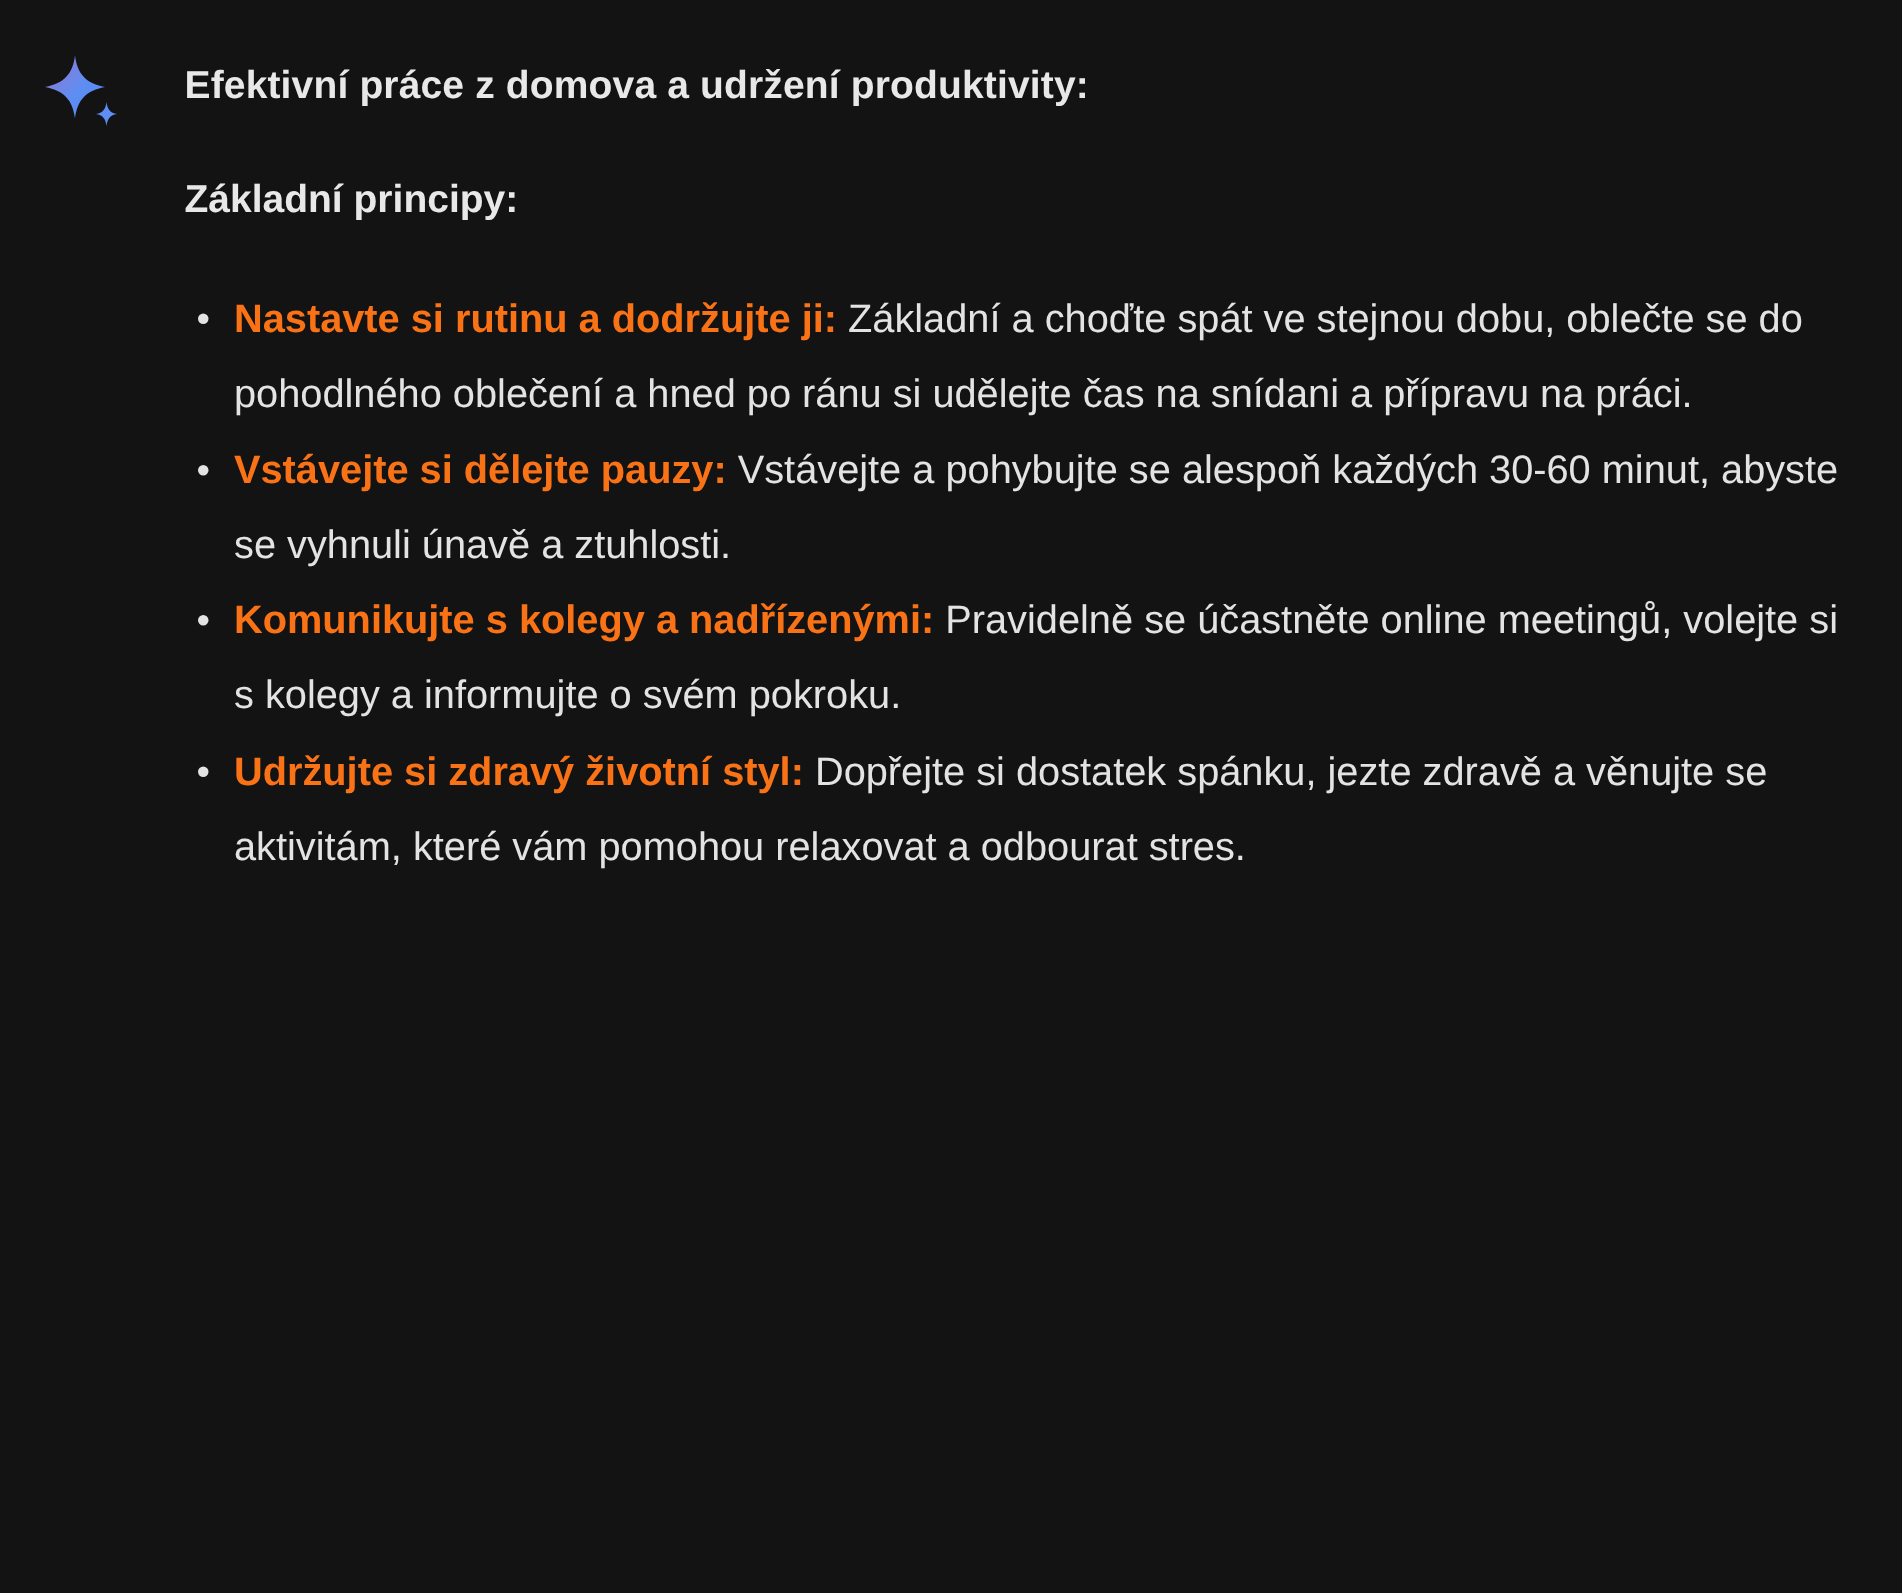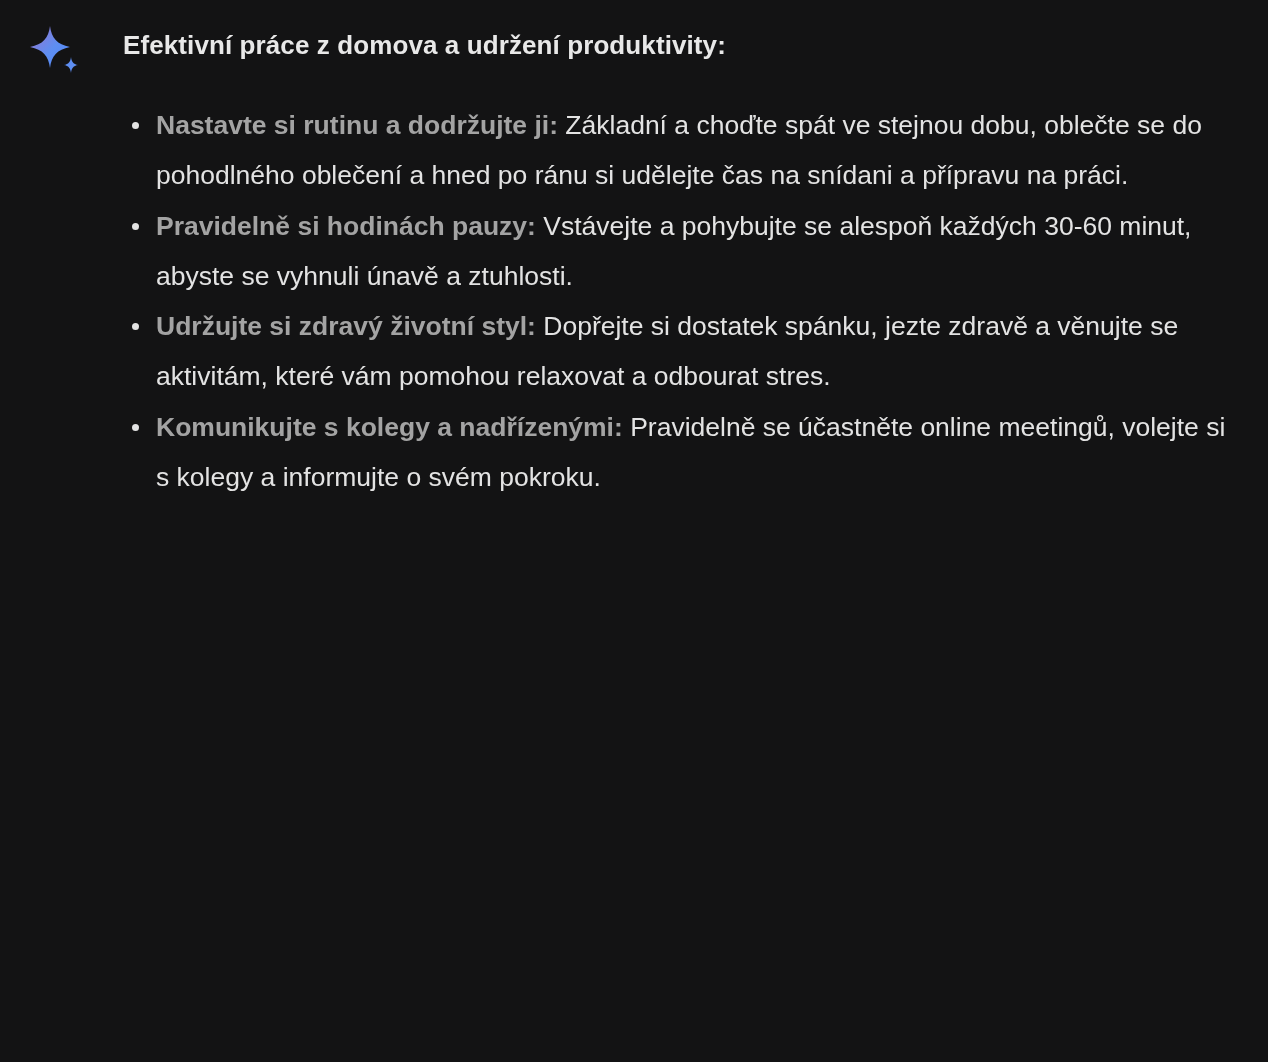--- a/index.html
+++ b/index.html
@@ -11,21 +11,21 @@
       width: 1268px;
       height: 1062px;
       overflow: hidden;
       position: relative;
       color: #e3e3e3;
       font-family: "Liberation Sans", sans-serif;
     }
     .response {
       position: absolute;
       left: 0;
-      top: 0;
+      top: 11px;
       width: 1268px;
       height: 826px;
     }
     .sparkle {
       position: absolute;
       left: 26px;
       top: 24px;
       width: 58px;
       height: 56px;
     }
@@ -66,50 +66,51 @@
       position: absolute;
       left: 9px;
       top: 22px;
       width: 7px;
       height: 7px;
       border-radius: 50%;
       background: #e3e3e3;
     }
     ul.points li .lead {
       font-weight: bold;
-      color: #a3a3a3;
+      color: #f97316;
     }
   </style>
 </head>
 <body>
 
 <div class="response">
   <svg class="sparkle" viewBox="0 0 58 56" xmlns="http://www.w3.org/2000/svg">
     <defs>
       <linearGradient id="sg" x1="0" y1="0" x2="1" y2="1">
         <stop offset="0" stop-color="#9b72cb"></stop>
         <stop offset="0.55" stop-color="#5e8ef2"></stop>
         <stop offset="1" stop-color="#4f86f7"></stop>
       </linearGradient>
     </defs>
     <path d="M24 2 C25.5 14, 31 20.5, 44 23 C31 25.5, 25.5 32, 24 44 C22.5 32, 17 25.5, 4 23 C17 20.5, 22.5 14, 24 2 Z" fill="url(#sg)"></path>
     <path d="M45 33 C45.6 38, 47.5 40.2, 52 41 C47.5 41.8, 45.6 44, 45 49 C44.4 44, 42.5 41.8, 38 41 C42.5 40.2, 44.4 38, 45 33 Z" fill="#5e8ef2"></path>
   </svg>
 
   <div class="content">
     <h2 class="title">Efektivní práce z domova a udržení produktivity:</h2>
+    <h3 class="subtitle">Základní principy:</h3>
 
     <ul class="points">
       <li>
         <span class="bullet"></span><span class="lead">Nastavte si rutinu a dodržujte ji:</span><span> Základní a choďte spát ve stejnou dobu, oblečte se do pohodlného oblečení a hned po ránu si udělejte čas na snídani a přípravu na práci.</span>
       </li>
       <li>
-        <span class="bullet"></span><span class="lead">Pravidelně si hodinách pauzy:</span><span> Vstávejte a pohybujte se alespoň každých 30-60 minut, abyste se vyhnuli únavě a ztuhlosti.</span>
+        <span class="bullet"></span><span class="lead">Vstávejte si dělejte pauzy:</span><span> Vstávejte a pohybujte se alespoň každých 30-60 minut, abyste se vyhnuli únavě a ztuhlosti.</span>
+      </li>
+      <li>
+        <span class="bullet"></span><span class="lead">Komunikujte s kolegy a nadřízenými:</span><span> Pravidelně se účastněte online meetingů, volejte si s kolegy a informujte o svém pokroku.</span>
       </li>
       <li>
         <span class="bullet"></span><span class="lead">Udržujte si zdravý životní styl:</span><span> Dopřejte si dostatek spánku, jezte zdravě a věnujte se aktivitám, které vám pomohou relaxovat a odbourat stres.</span>
-      </li>
-      <li>
-        <span class="bullet"></span><span class="lead">Komunikujte s kolegy a nadřízenými:</span><span> Pravidelně se účastněte online meetingů, volejte si s kolegy a informujte o svém pokroku.</span>
       </li>
     </ul>
   </div>
 </div>
 
 </body></html>

